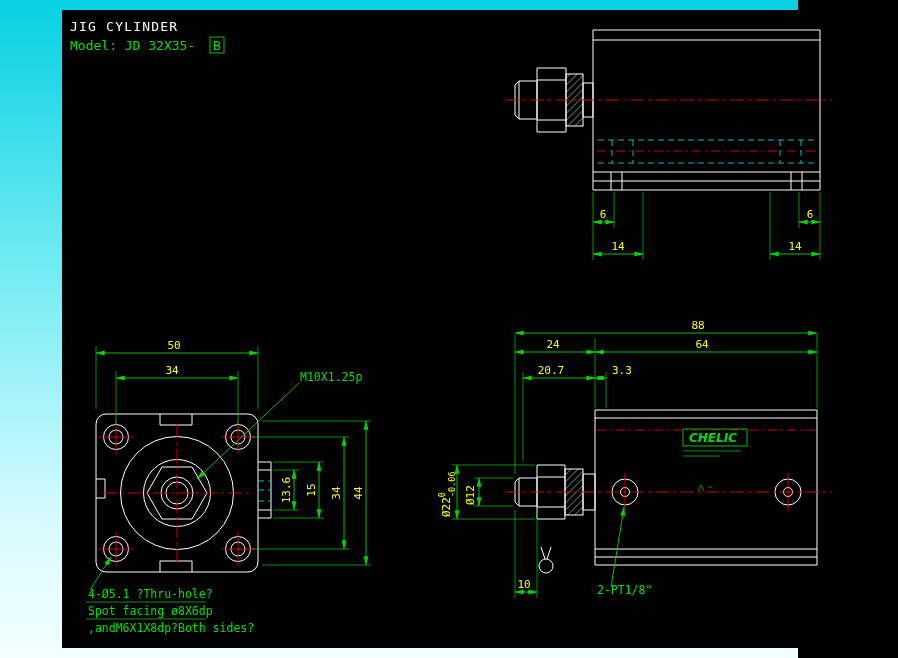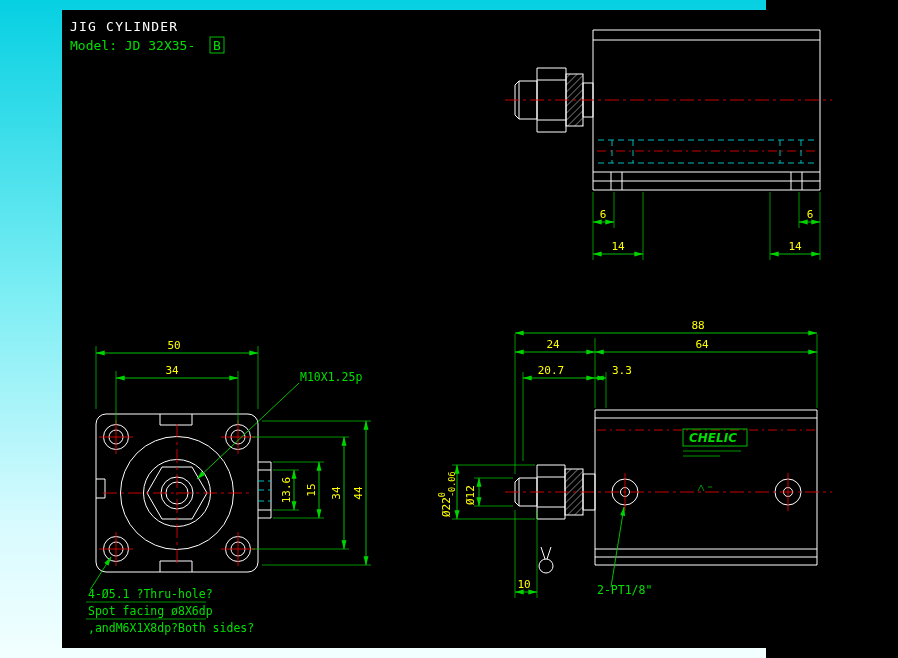--- a/index.html
+++ b/index.html
@@ -1,19 +1,19 @@
 <!DOCTYPE html>
 <html><head>
 <meta charset="utf-8">
 <style>
   html,body{margin:0;padding:0;}
   body{width:898px;height:658px;overflow:hidden;background:#000;}
   .screen{position:relative;width:766px;height:658px;
     background:linear-gradient(180deg,#06d0e2 0%,#7deef4 45%,#d9fbff 80%,#f2ffff 100%);
-    font-family:"DejaVu Sans Mono","Liberation Mono",monospace;}
+    font-family:"DejaVu Sans Mono","Liberation Mono",monospace;padding-left:32px;}
   svg{position:absolute;left:0;top:0;}
   .w{stroke:#ffffff;fill:none;stroke-width:1;}
   .wf{fill:url(#hx);stroke:#ffffff;stroke-width:1;}
   .r{stroke:#e00000;fill:none;stroke-width:0.9;}
   .cl{stroke-dasharray:14 4 3 4;}
   .rd{stroke-dasharray:9 4 2 4;}
   .c{stroke:#00cfcf;fill:none;stroke-width:0.9;stroke-dasharray:6 4;}
   .g{stroke:#00d400;fill:none;stroke-width:0.9;}
   .gt{stroke:#00d400;fill:none;stroke-width:0.7;}
   .dimtxt{fill:#ffff00;font-size:11px;font-family:"DejaVu Sans Mono",monospace;}

